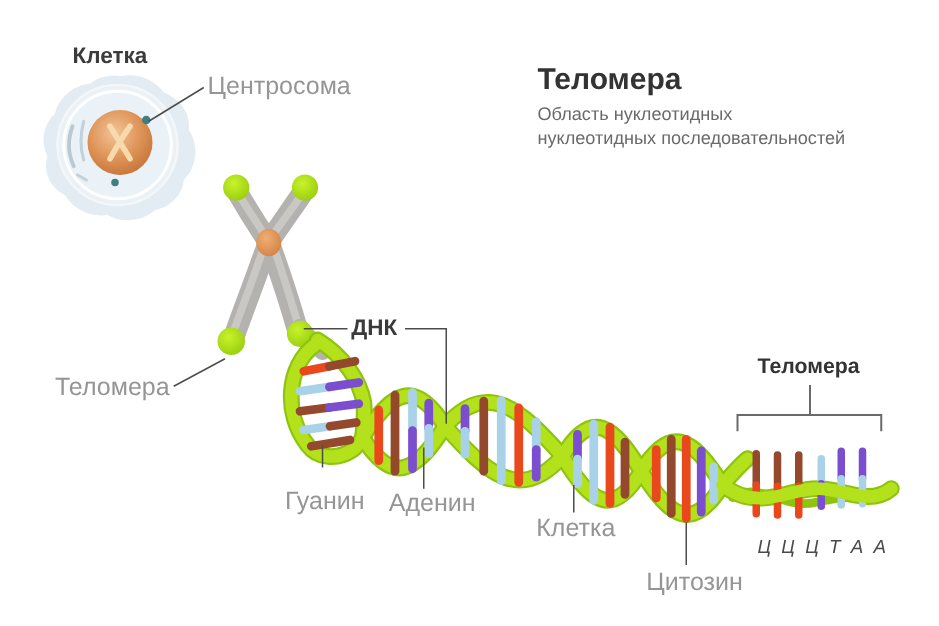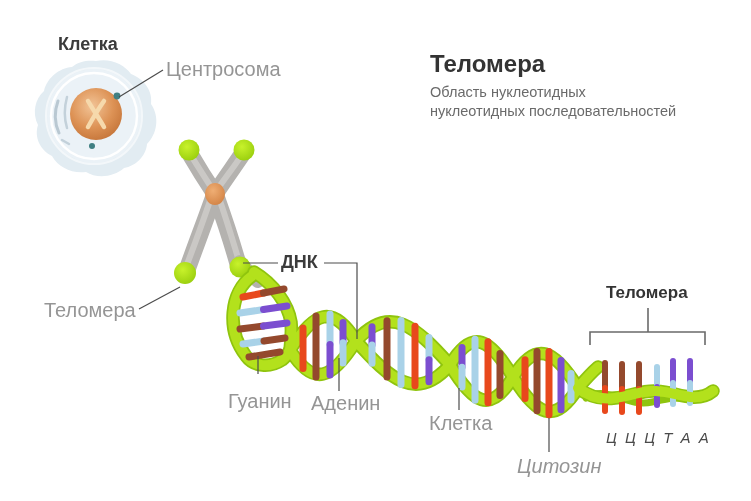--- a/index.html
+++ b/index.html
@@ -162,19 +162,19 @@
     <div>Область нуклеотидных</div>
     <div>нуклеотидных последовательностей</div>
   </div>
 
   <div class="lbl lbl-gray" style="left:228px;top:390px;">Гуанин</div>
 
   <div class="lbl lbl-gray" style="left:311px;top:392px;text-align:right;">Аденин</div>
 
   <div class="lbl lbl-gray" style="left:429px;top:412px;">Клетка</div>
 
-  <div class="lbl lbl-gray" style="left:517px;top:455px;font-style:italic;">Цитозин</div>
+  <div class="lbl lbl-gray" style="left:517px;top:455px;">Цитозин</div>
 
   <div class="lbl seq-label" style="left:606px;top:283px;">Теломера</div>
 
 
   <div class="lbl seq" style="left:606px;top:429px;font-style:italic;">Ц Ц Ц Т А А</div>
 </div>
 
 </body></html>

